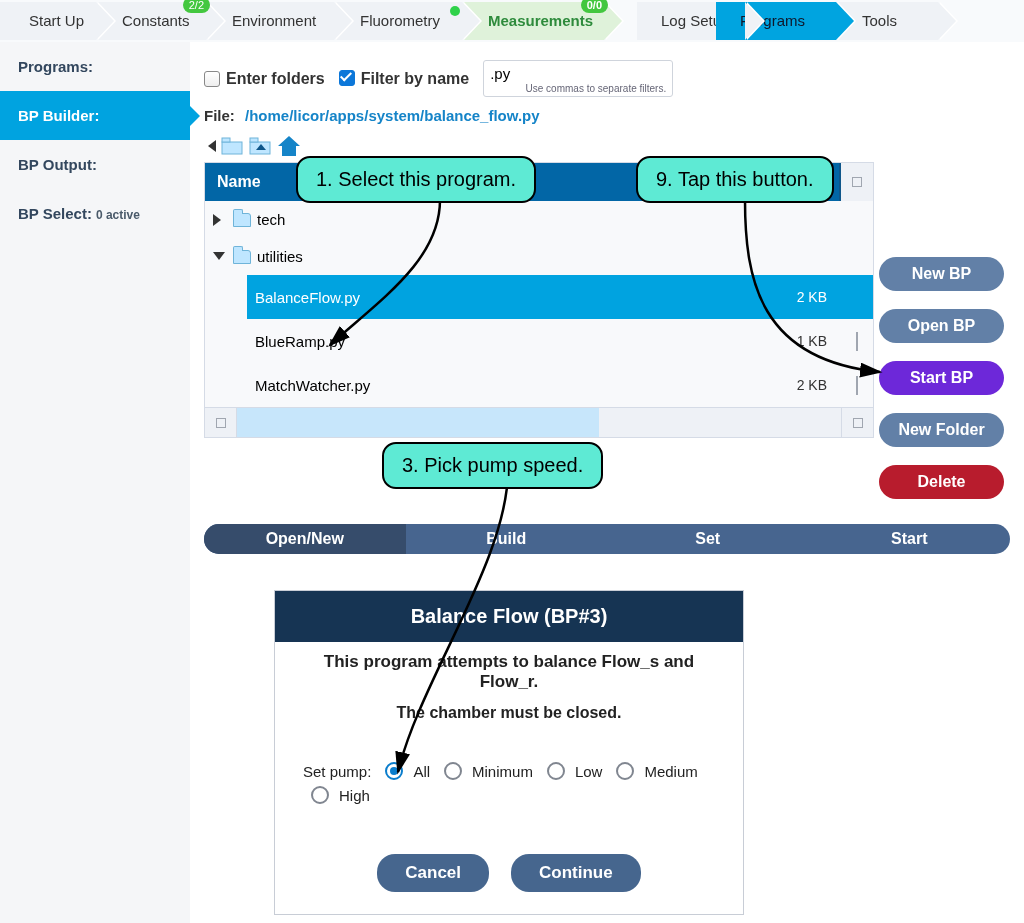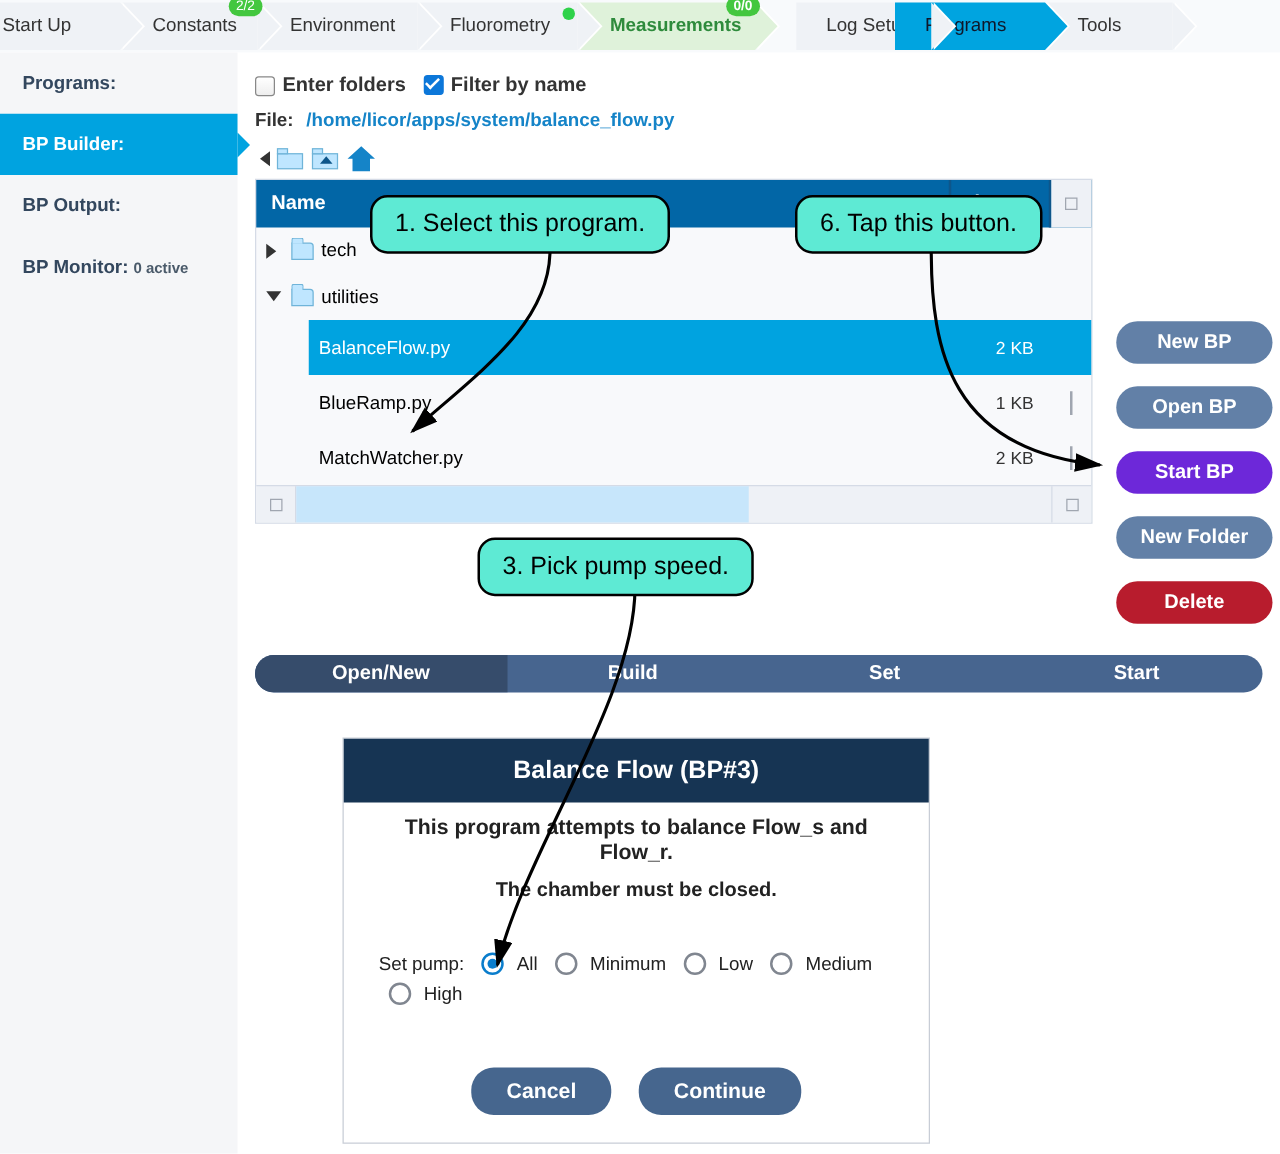--- a/index.html
+++ b/index.html
@@ -1,21 +1,21 @@
 <!DOCTYPE html>
 <html><head>
 <meta charset="utf-8">
 <style>
   * { box-sizing: border-box; margin: 0; padding: 0; }
   body { font-family: "Segoe UI", Arial, sans-serif; background: #fff; width: 1024px; height: 923px; position: relative; overflow: hidden; }
 
   
   .top-nav { position: relative; height: 42px; background: rgba(200,210,230,0.12); }
   .chev-tab { position: absolute; top: 2px; height: 38px; line-height: 38px; white-space: nowrap; font-size: 15px; color: #333; background: #eff2f6; padding-left: 24px; padding-right: 12px; }
-  .chev-tab:first-child { padding-left: 2px; }
+  .chev-tab:first-child { padding-left: 16px; text-align: right; }
   .chev-tab::after { content: ""; position: absolute; right: -18px; top: 0; border-top: 19px solid transparent; border-bottom: 19px solid transparent; border-left: 18px solid #eff2f6; z-index: 2; }
   .chev-tab::before { content: ""; position: absolute; right: -20px; top: 0; border-top: 19px solid transparent; border-bottom: 19px solid transparent; border-left: 18px solid #fff; z-index: 1; }
   .chev-tab.green { background: #dff2da; color: #2e8b3c; font-weight: 600; }
   .chev-tab.green::after { border-left-color: #dff2da; }
   .chev-tab.blue { background: #00a4e0; color: #0f172a; font-weight: 400; }
   .chev-tab.blue::after { border-left-color: #00a4e0; }
   .chev-tab .badge { position: absolute; top: -5px; right: -4px; background: #43c73f; color: #fff; font-size: 11px; border-radius: 10px; padding: 0 6px; line-height: 16px; z-index: 5; }
   .chev-tab .dot { position: absolute; top: 4px; right: 2px; width: 10px; height: 10px; border-radius: 50%; background: #2fd24a; z-index: 5; }
 
   
@@ -68,21 +68,21 @@
   .file-row-item.selected .fsize { color: #fff; }
   .chk-box { width: 10px; height: 10px; border: 1px solid #a0a6b0; }
 
   .scrollbar-row { display:flex; border-top:1px solid #d5dbe6; background:#eef1f6; height: 30px; }
   .scrollbar-row .sb-btn { width:32px; display:flex;align-items:center;justify-content:center; border-right:1px solid #d5dbe6; }
   .scrollbar-row .sb-btn:last-child { border-left:1px solid #d5dbe6; border-right:none; }
   .scrollbar-row .sb-track { flex:1; position:relative; }
   .scrollbar-row .sb-thumb { position:absolute; left:0; top:0; bottom:0; width:60%; background:#c7e6fb; }
 
   
-  .action-col { position: absolute; right: 6px; top: 215px; width: 125px; display: flex; flex-direction: column; gap: 18px; }
+  .action-col { position: absolute; right: 20px; top: 215px; width: 125px; display: flex; flex-direction: column; gap: 18px; }
   .action-btn { border-radius: 18px; color: #fff; font-weight: 700; font-size: 16px; text-align: center; padding: 8px 0; }
   .btn-gray { background: #6280a7; }
   .btn-green { background: #6d28d9; }
   .btn-red { background: #b81c2d; }
 
   
   .step-tabs { position: absolute; left: 204px; right: 14px; top: 524px; height: 30px; background: #47658f; border-radius: 15px; display: flex; color: #fff; font-weight: 600; font-size: 16px; overflow:hidden; }
   .step-tab { flex:1; text-align:center; line-height:30px; }
   .step-tab.active { background: #364c6b; }
 
@@ -114,34 +114,38 @@
   <div class="chev-tab green" style="left:464px; width:140px;"><span>Measurements</span><span class="badge">0/0</span></div>
   <div class="chev-tab" style="left:637px; width:108px;"><span>Log Setup</span></div>
   <div class="chev-tab blue" style="left:716px; width:120px;"><span>Programs</span></div>
   <div class="chev-tab" style="left:838px; width:100px;"><span>Tools</span></div>
 </div>
 
 <div class="sidebar">
   <div class="side-item"><span>Programs:</span></div>
   <div class="side-item active"><span>BP Builder:</span></div>
   <div class="side-item"><span>BP Output:</span></div>
-  <div class="side-item"><span>BP Monitor:</span><span class="small">0 active</span></div>
+  <div class="side-item"><span>BP Select:</span><span class="small">0 active</span></div>
 </div>
 
 <div class="main">
 
   <div class="filter-row">
     <label style="display:flex;align-items:center;">
         <span class="checkbox"></span>
         <span class="filter-label">Enter folders</span>
       </label>
     <label style="display:flex;align-items:flex-start;">
         <span class="checkbox checked"></span>
         <span class="filter-label">Filter by name</span>
       </label>
+    <div class="filter-input-wrap">
+      <input class="filter-input" value=".py" style="">
+      <div class="filter-hint">Use commas to separate filters.</div>
+    </div>
   </div>
 
   <div class="file-row">
     <span class="label">File:</span>
     <span class="path">/home/licor/apps/system/balance_flow.py</span>
   </div>
 
   <div class="browser">
     <div class="nav-icons">
       <span>
@@ -257,22 +261,22 @@
         <span>High</span>
     </div>
   </div>
   <div class="dialog-btns">
     <div class="dlg-btn">Cancel</div>
     <div class="dlg-btn">Continue</div>
   </div>
 </div>
 
 <div class="callout" style="left:296px; top:156px;">1. Select this program.</div>
-<div class="callout" style="left:636px; top:156px;">6. Tap this button.</div>
-<div class="callout" style="left:382px; top:430px;">3. Pick pump speed.</div>
+<div class="callout" style="left:636px; top:156px;">9. Tap this button.</div>
+<div class="callout" style="left:382px; top:442px;">3. Pick pump speed.</div>
 
 <svg class="arrow-svg" style="left:0;top:0;" width="1024" height="923">
   <defs>
     <marker id="ah" markerWidth="10" markerHeight="10" refX="8" refY="3" orient="auto">
       <polygon points="0,0 9,3 0,6" fill="#000"></polygon>
     </marker>
   </defs>
 
   <path d="M 440 200 C 440 260, 380 300, 330 345" stroke="#000" stroke-width="2.5" fill="none" marker-end="url(#ah)"></path>
 

